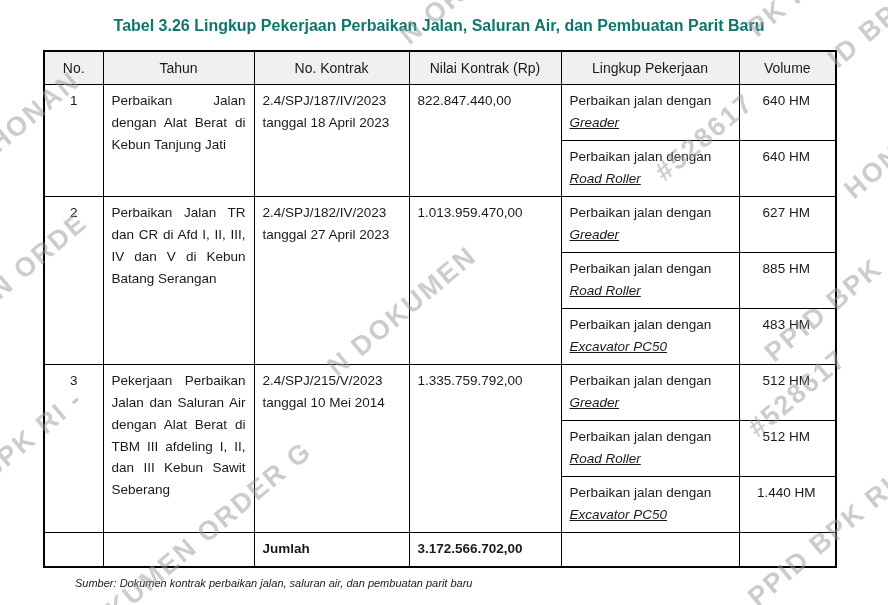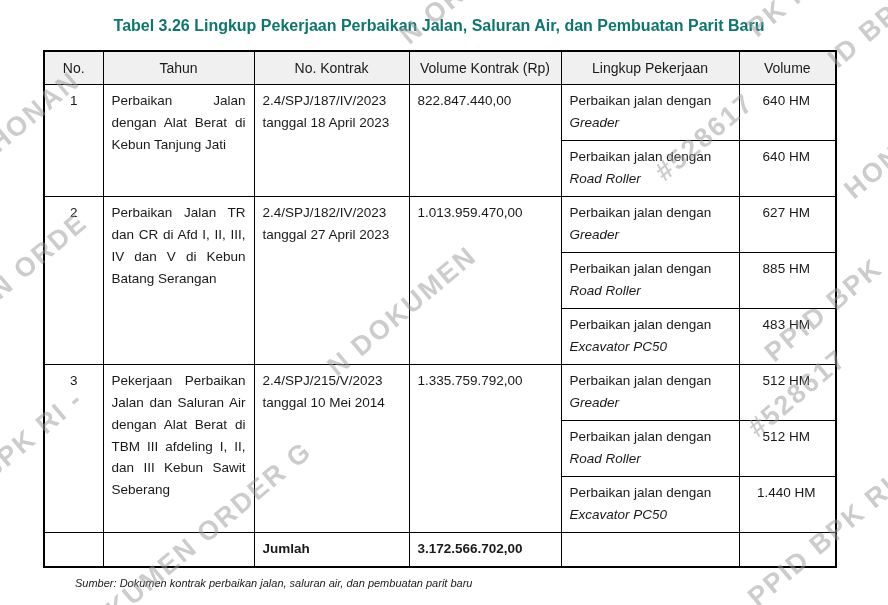--- a/index.html
+++ b/index.html
@@ -25,21 +25,21 @@
   }
   thead th{
     background:#f0f0f0;text-align:center;vertical-align:middle;
     font-weight:normal;font-size:14px;height:24px;padding:4px 2px;
   }
   tr.sub{height:56px;}
   td.no{text-align:center;}
   td.tahun{text-align:justify;}
   td.nilai{text-align:left;padding-right:10px;}
   td.volume{text-align:center;padding-right:10px;}
-  .equipment{display:block;font-style:italic;}
+  .equipment{display:block;font-style:italic;text-decoration:underline;}
   tr.total-row{height:34px;}
   tr.total-row td{font-weight:bold;vertical-align:middle;}
   .source-note{
     position:absolute;top:577px;left:75px;
     font-style:italic;font-size:11px;
   }
   .watermark{position:absolute;inset:0;pointer-events:none;z-index:5;}
   .watermark span{
     position:absolute;display:block;white-space:nowrap;
     transform:rotate(-40deg);
@@ -59,21 +59,21 @@
       <col style="width:155px">
     <col style="width:152px">
       <col style="width:178px">
       <col style="width:97px">
   </colgroup>
   <thead>
     <tr>
       <th>No.</th>
       <th>Tahun</th>
       <th>No. Kontrak</th>
-      <th>Volume Kontrak (Rp)</th>
+      <th>Nilai Kontrak (Rp)</th>
       <th>Lingkup Pekerjaan</th>
       <th>Volume</th>
     </tr>
   </thead>
   <tbody>
 
     <tr class="sub">
       <td class="no" rowspan="2">1</td>
       <td class="tahun" rowspan="2">Perbaikan Jalan dengan Alat Berat di Kebun Tanjung Jati</td>
       <td class="kontrak" rowspan="2">2.4/SPJ/187/IV/2023 tanggal 18 April 2023</td>

